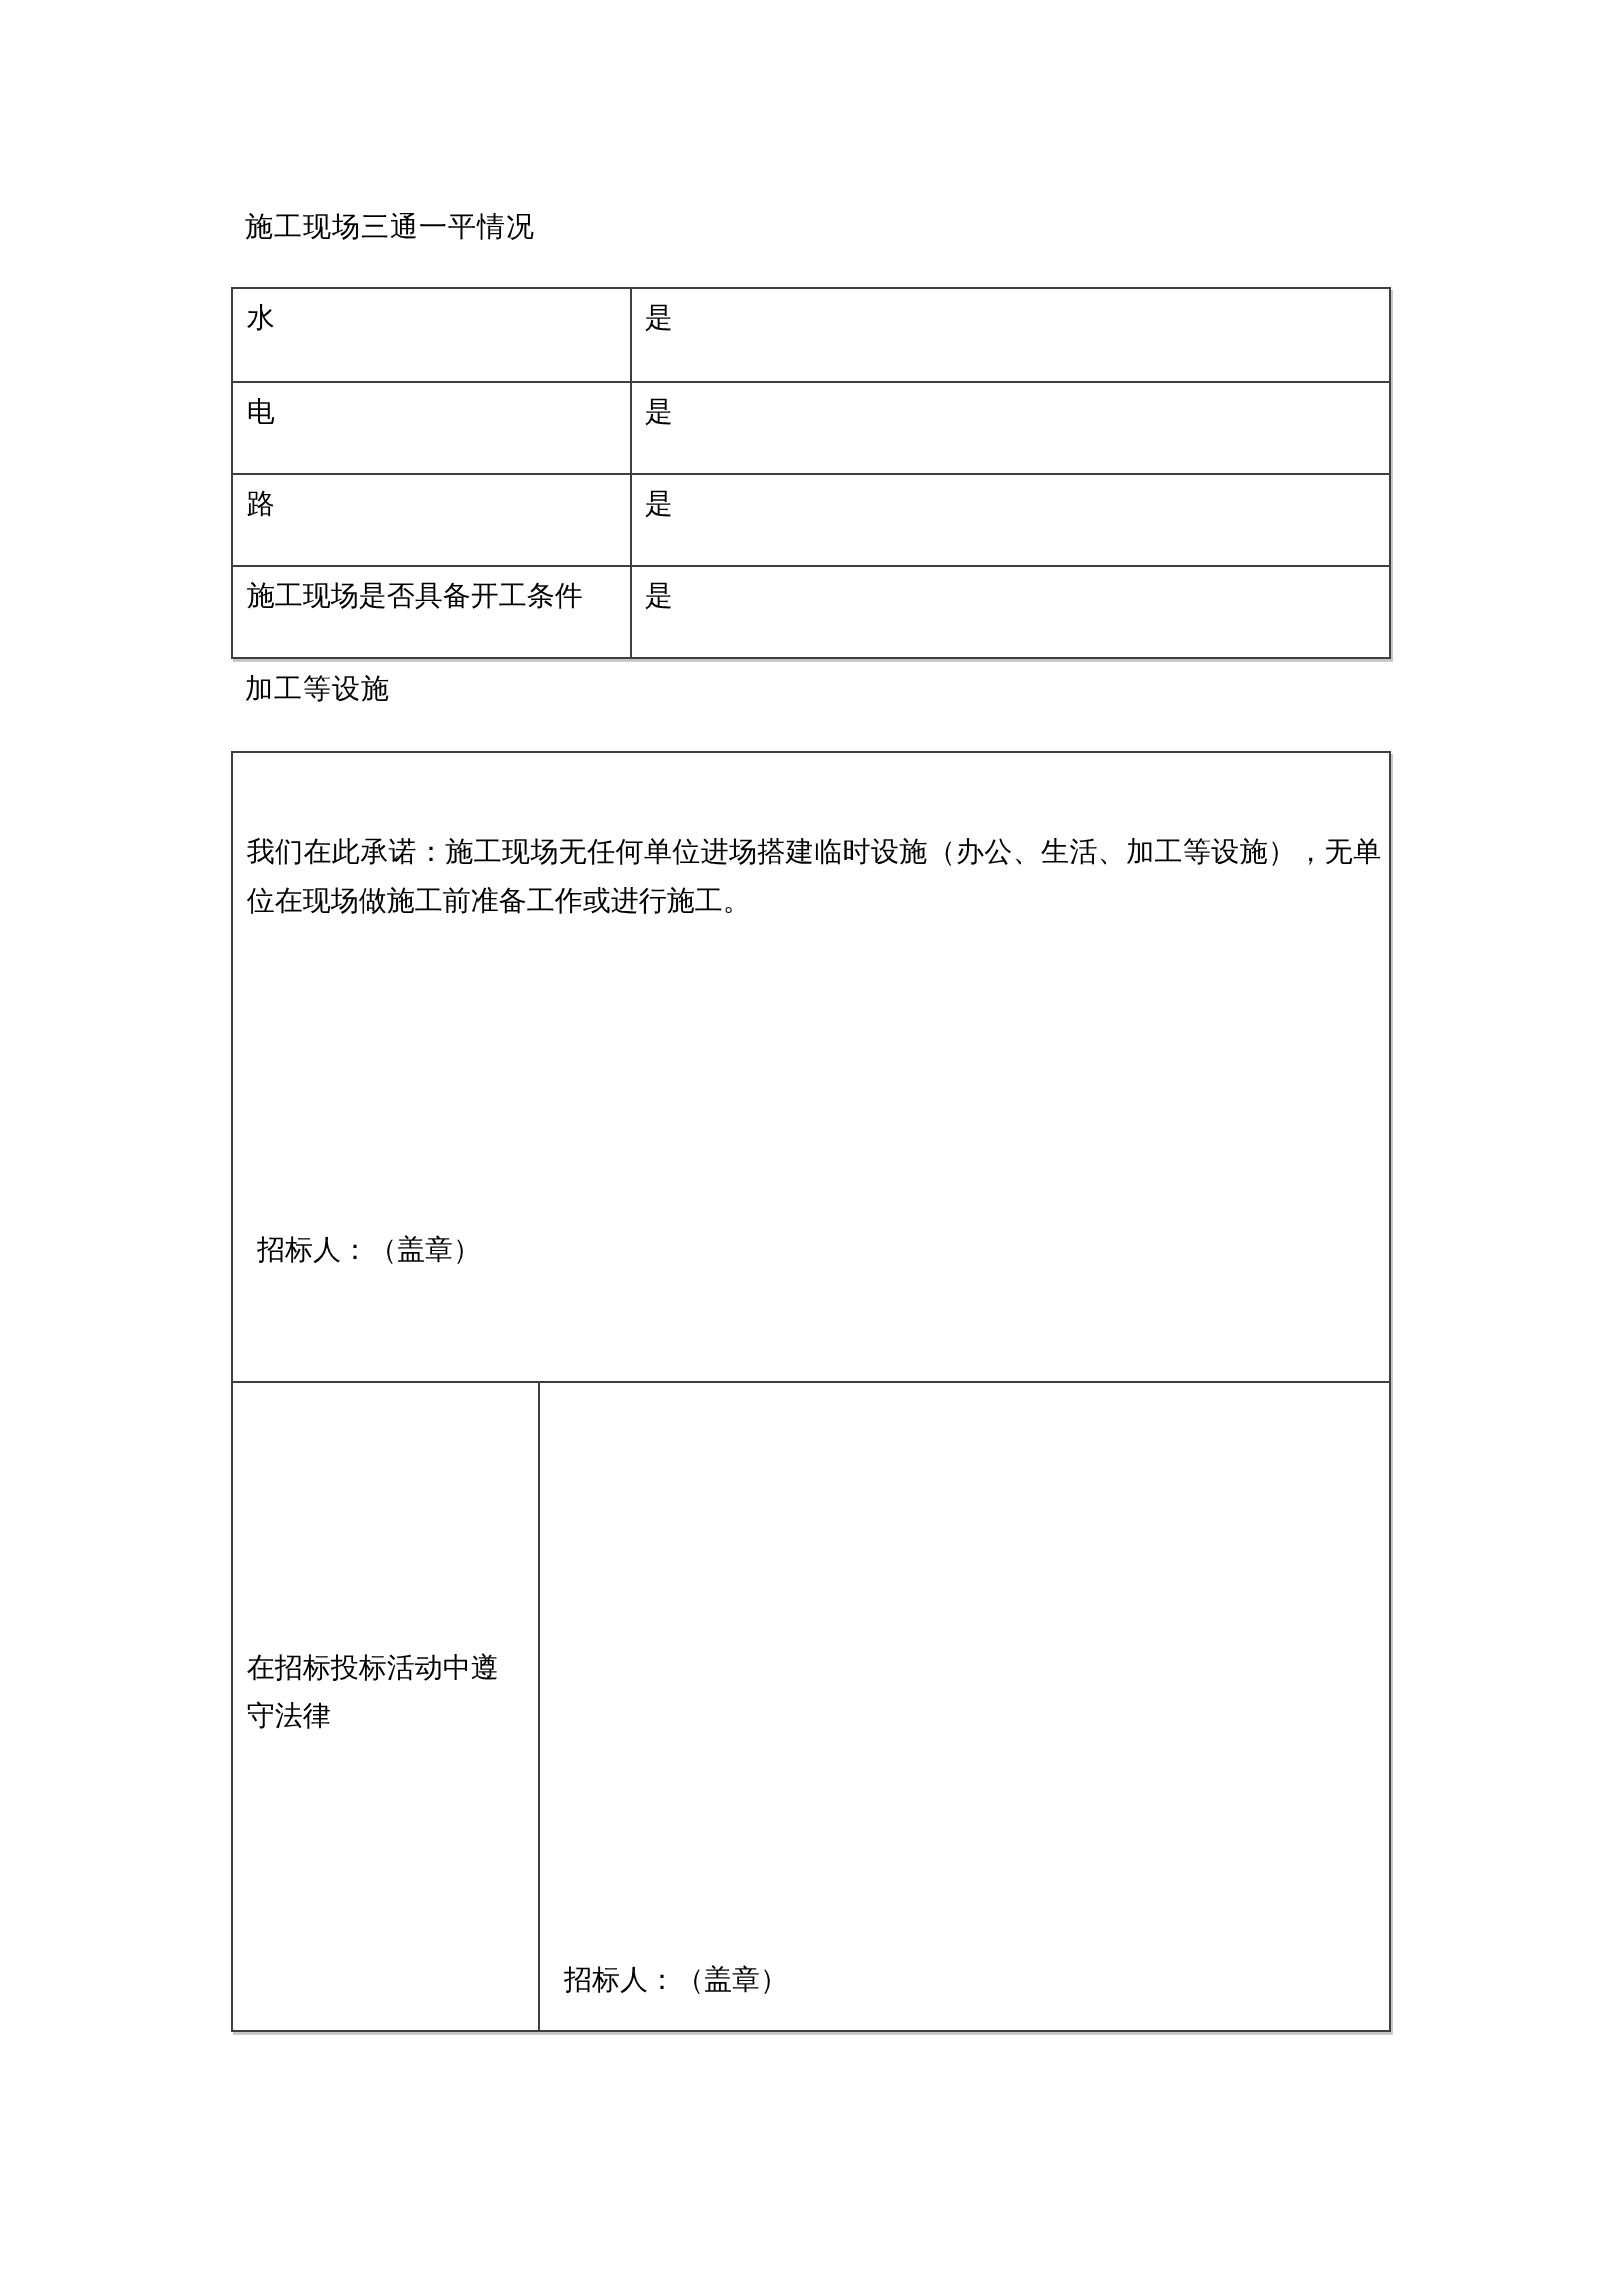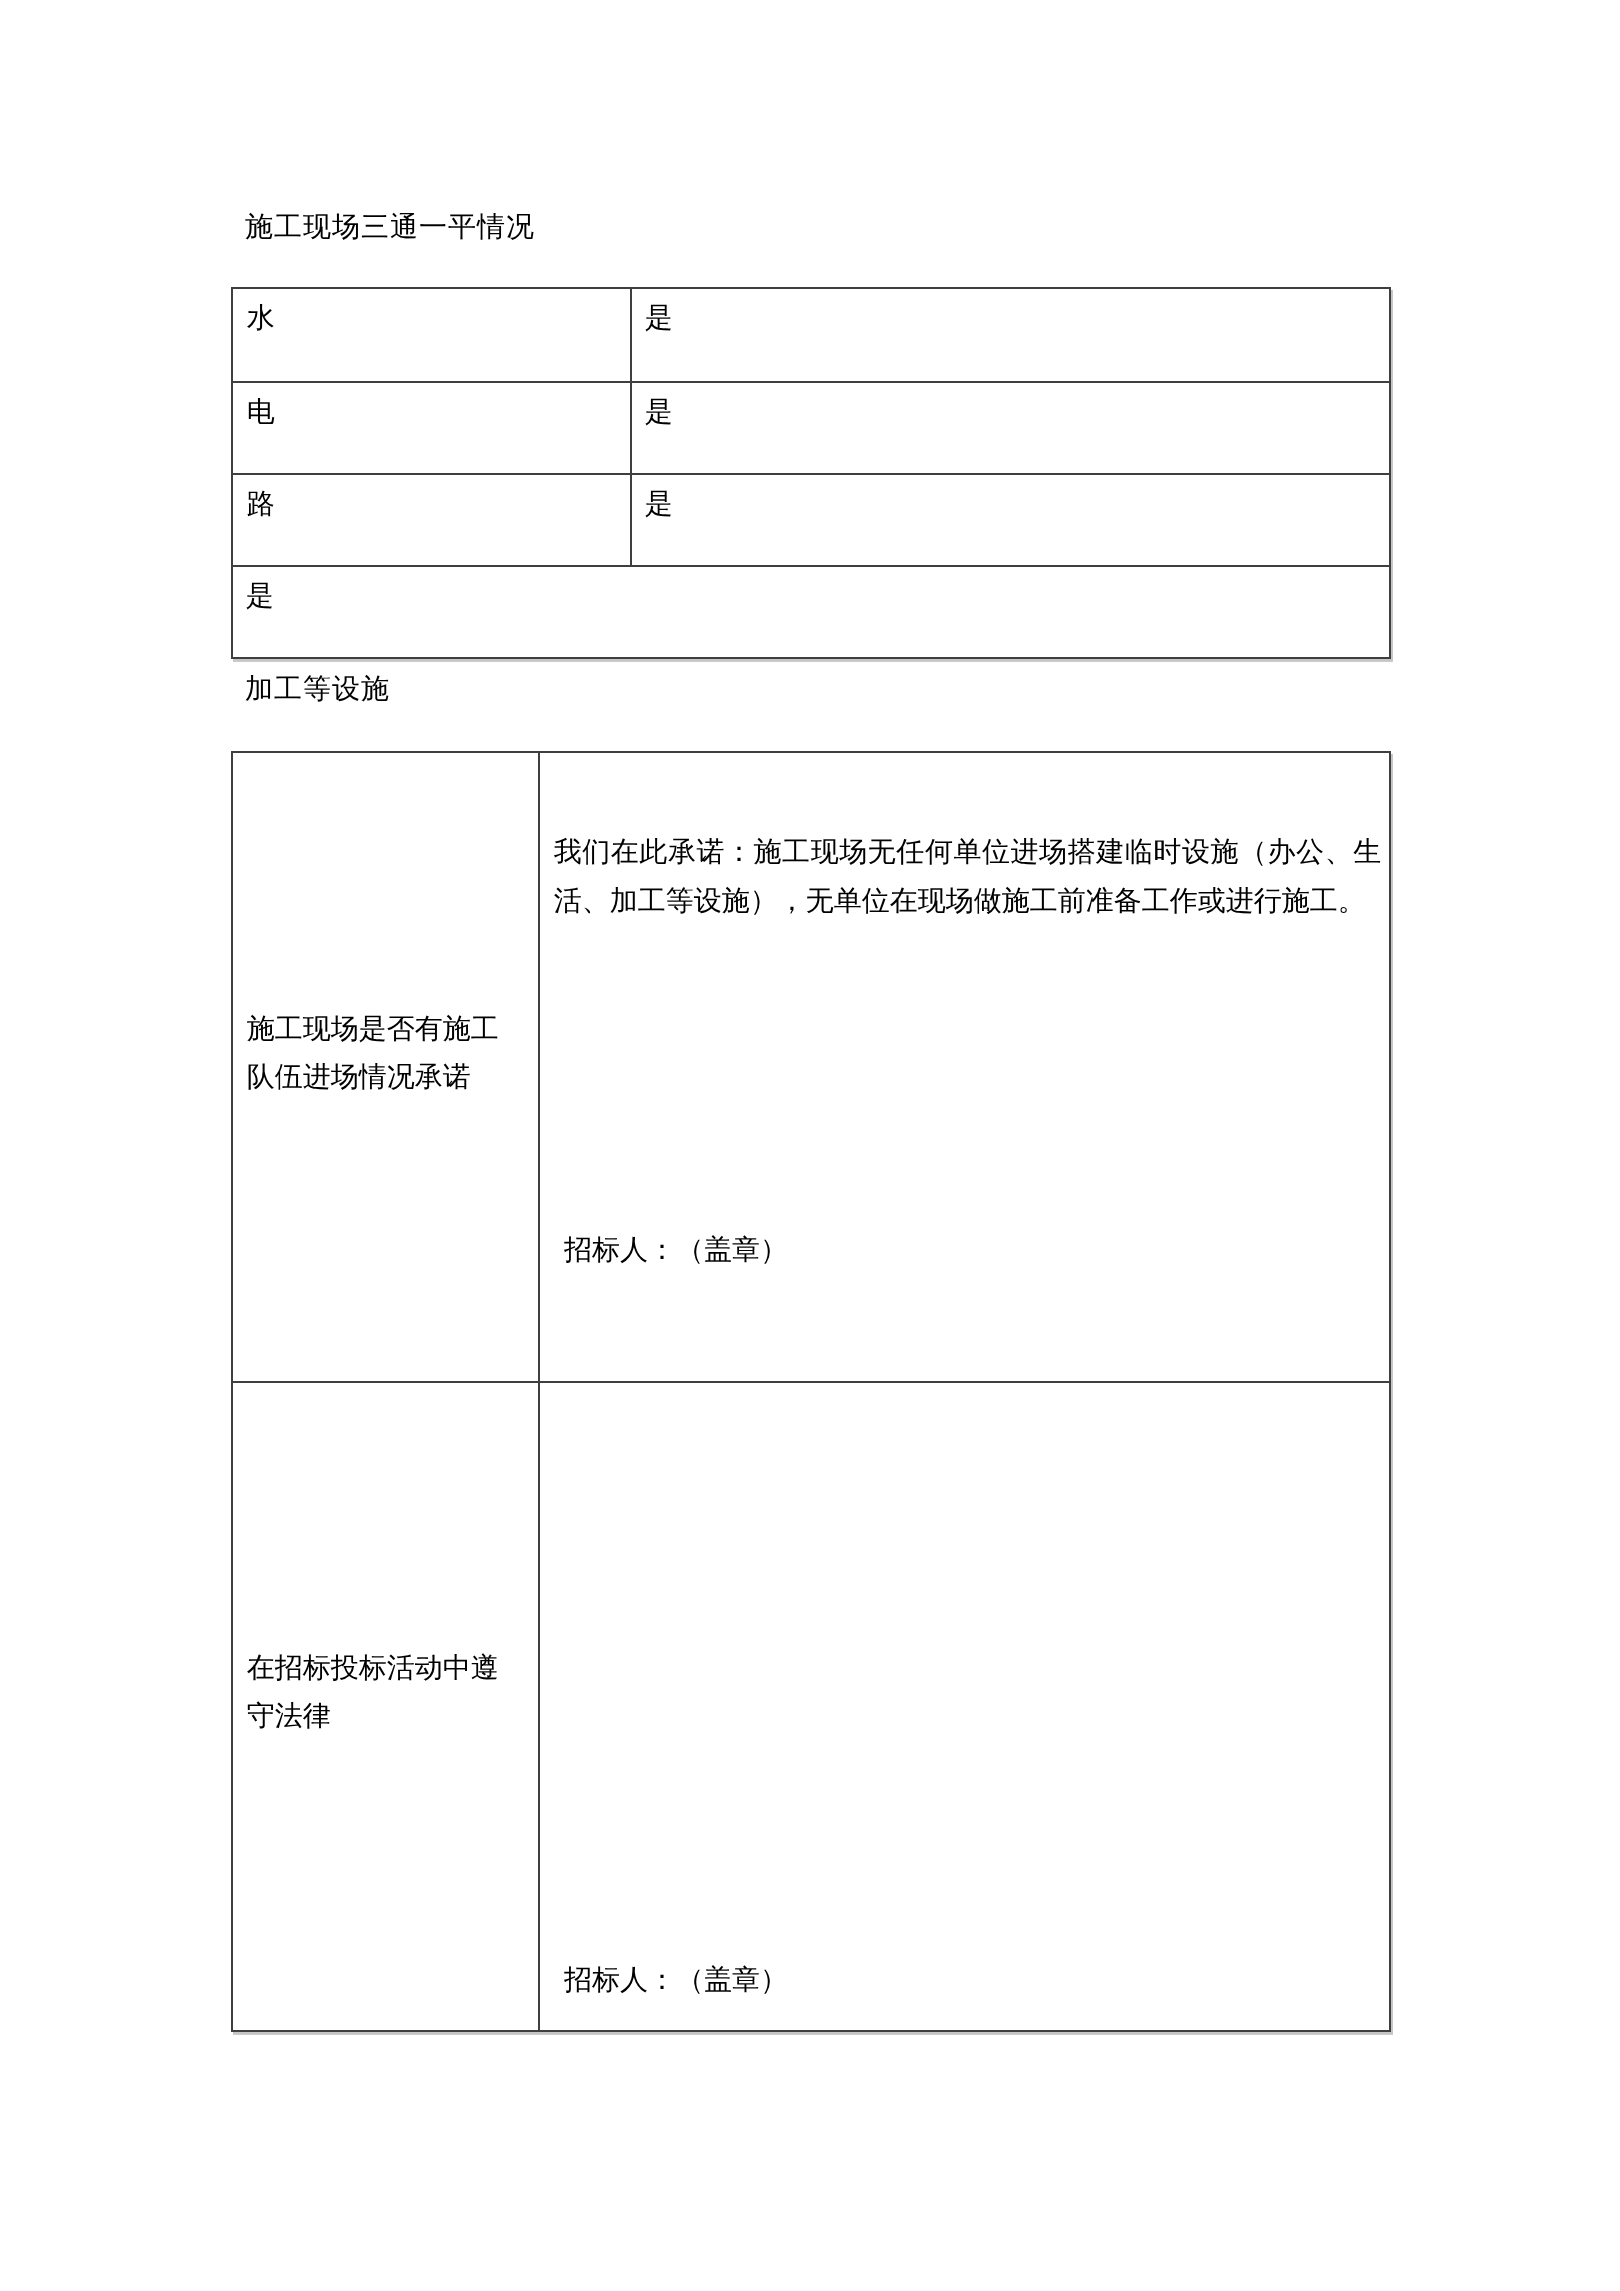--- a/index.html
+++ b/index.html
@@ -95,30 +95,30 @@
     </div>
     <div class="row">
       <div class="label-cell">电</div>
       <div class="value-cell">是</div>
     </div>
     <div class="row">
       <div class="label-cell">路</div>
       <div class="value-cell">是</div>
     </div>
     <div class="row">
+      <div class="label-cell">施工现场是否具备开工条件</div>
       <div class="value-cell">是</div>
     </div>
   </div>
 
   <div class="section-heading">加工等设施</div>
 
   <div class="doc-table t2">
 
     <div class="row r1">
-      <div class="label-cell">施工现场是否有施工队伍进场情况承诺</div>
       <div class="body-cell">
         <div class="statement">我们在此承诺：施工现场无任何单位进场搭建临时设施（办公、生活、加工等设施），无单位在现场做施工前准备工作或进行施工。</div>
         <div class="sig-line bidder-sig">招标人：（盖章）</div>
       </div>
     </div>
 
     <div class="row r2">
       <div class="label-cell">在招标投标活动中遵守法律</div>
       <div class="body-cell">
         <div class="sig-line bidder-sig">招标人：（盖章）</div>

